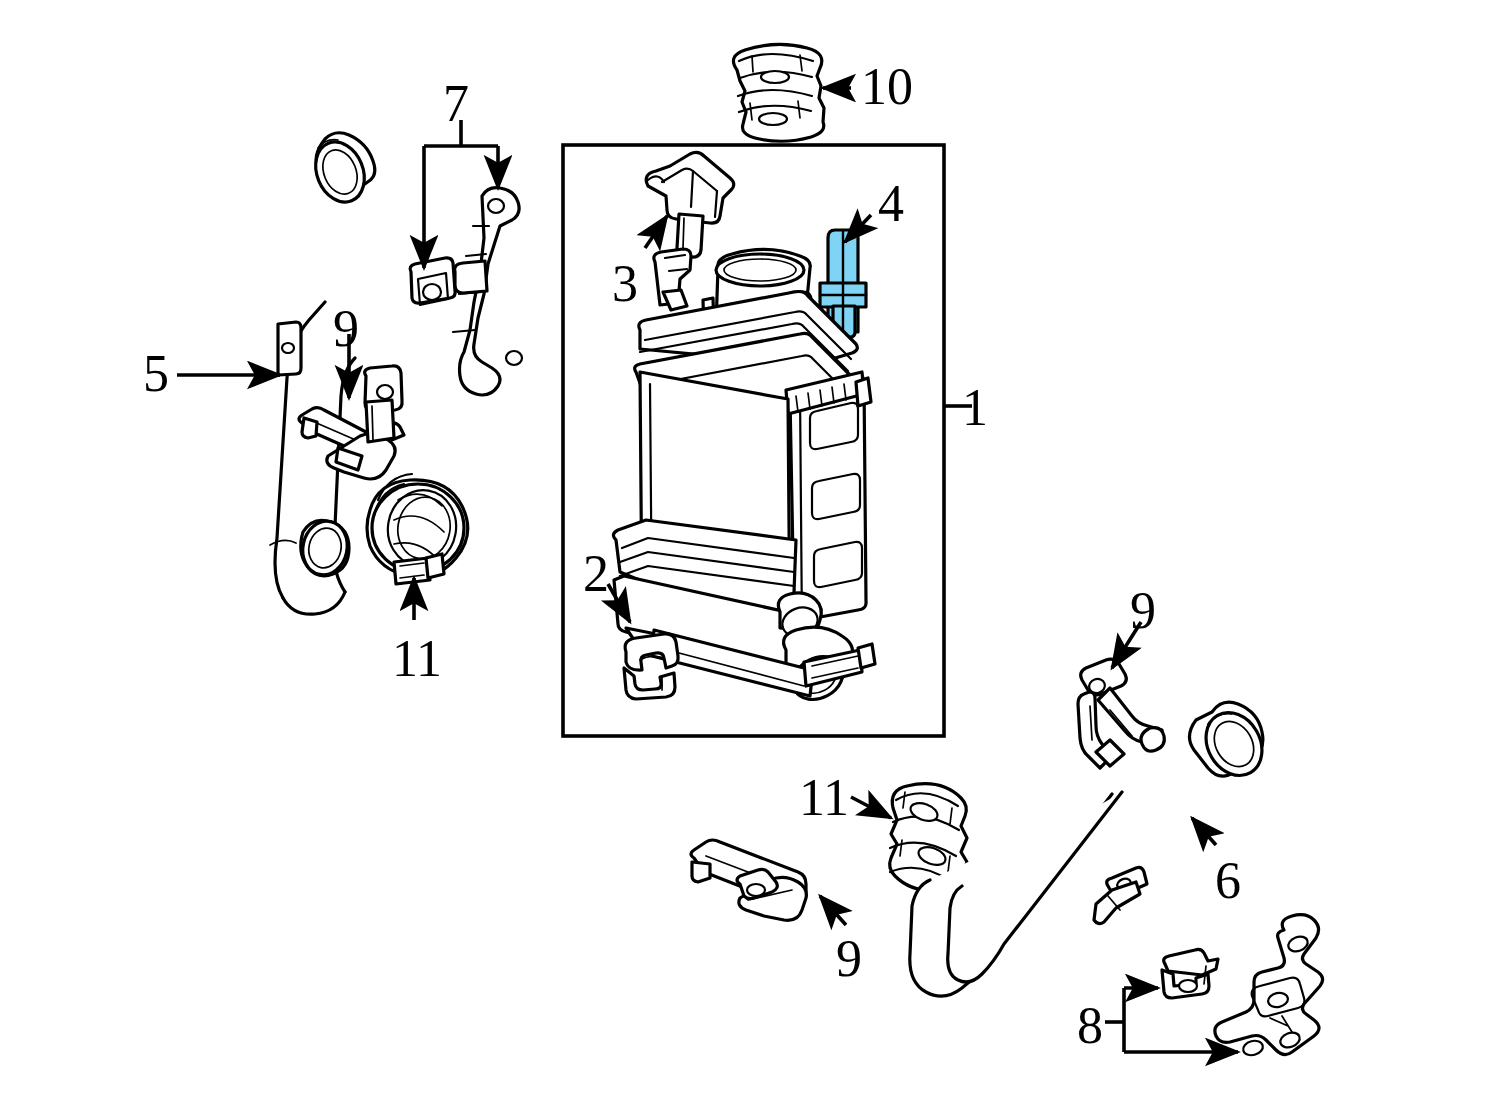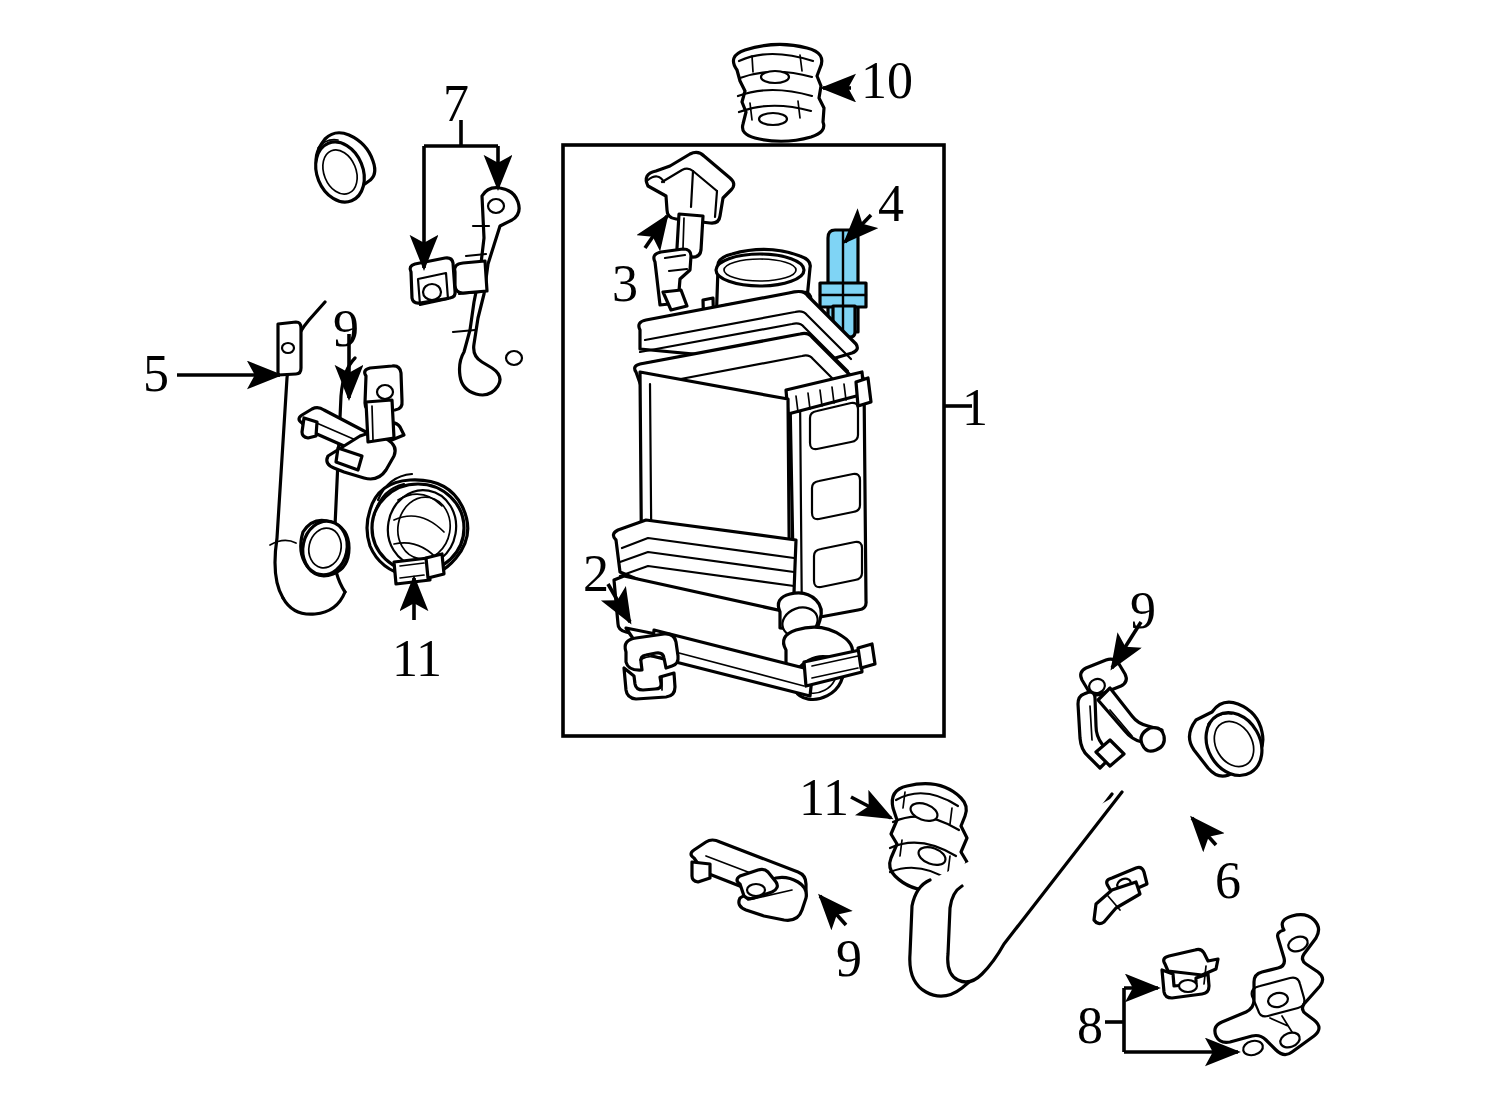--- a/index.html
+++ b/index.html
@@ -313,17 +313,17 @@
   <div class="callout" style="left:583px;top:548px;">2</div>
   <div class="callout" style="left:612px;top:258px;">3</div>
   <div class="callout" style="left:878px;top:178px;">4</div>
   <div class="callout" style="left:143px;top:348px;">5</div>
   <div class="callout" style="left:1215px;top:855px;">6</div>
   <div class="callout" style="left:443px;top:78px;">7</div>
   <div class="callout" style="left:1077px;top:1000px;">8</div>
   <div class="callout" style="left:333px;top:303px;">9</div>
   <div class="callout" style="left:1130px;top:585px;">9</div>
   <div class="callout" style="left:836px;top:933px;">9</div>
-  <div class="callout" style="left:861px;top:55px;">10</div>
+  <div class="callout" style="left:861px;top:61px;">10</div>
   <div class="callout" style="left:392px;top:633px;">11</div>
   <div class="callout" style="left:799px;top:772px;">11</div>
 
 </div>
 
 </body></html>

